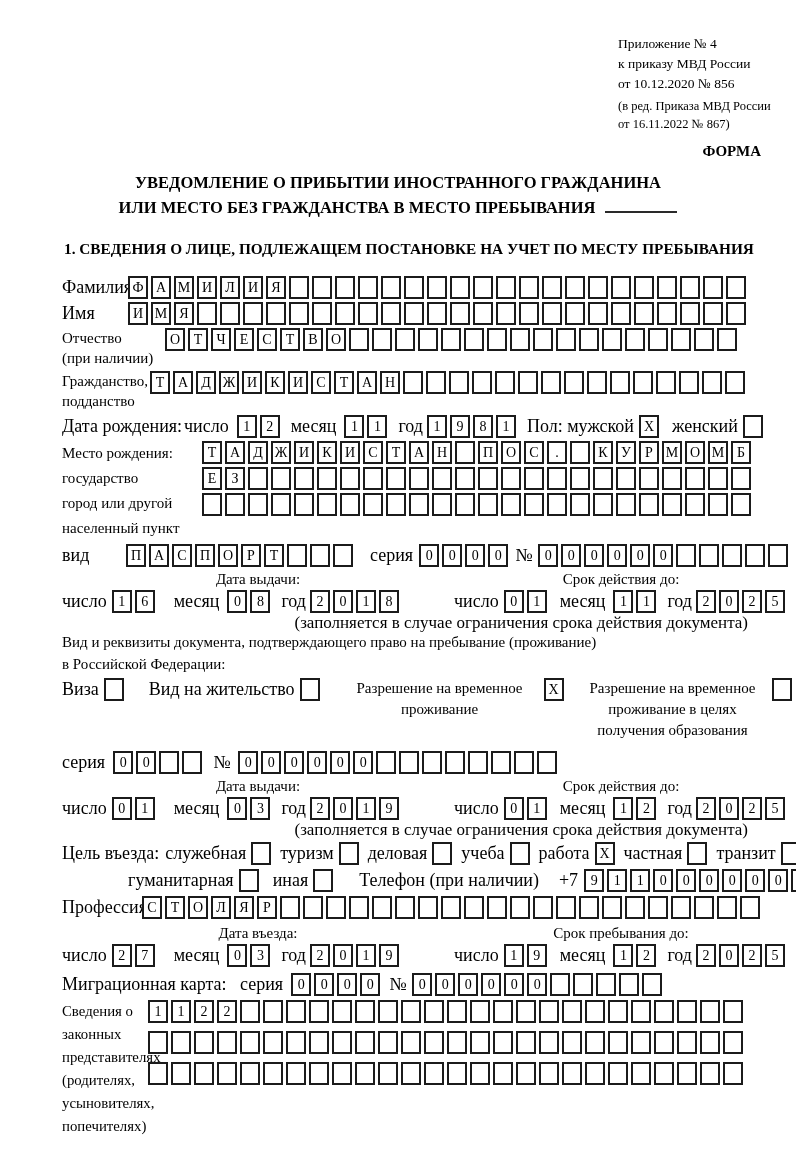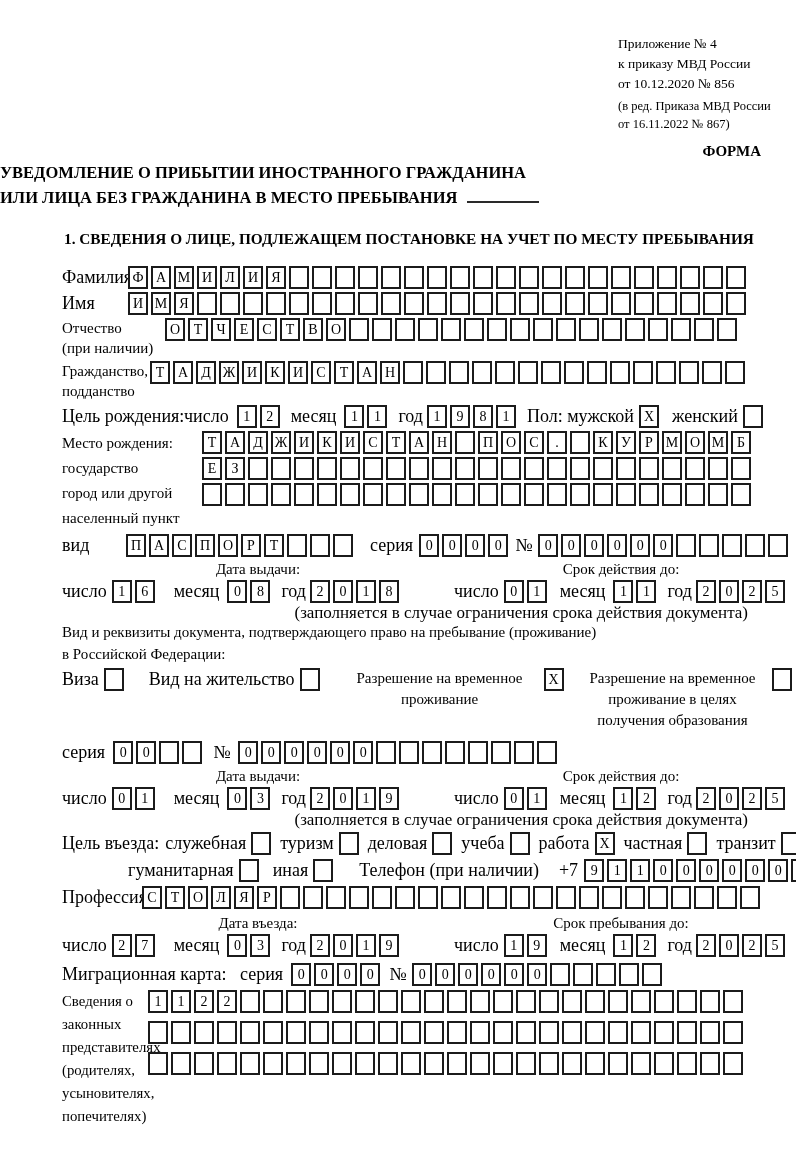--- a/index.html
+++ b/index.html
@@ -5,21 +5,21 @@
   html,body{margin:0;padding:0;background:#ffffff;}
   .page{
     width:796px;height:1163px;box-sizing:border-box;overflow:hidden;
     padding-top:34px;background:#fff;color:#000;
     font-family:"Liberation Serif","DejaVu Serif",serif;
   }
   .ml{margin-left:62px;margin-right:8px;}
   .annex{margin-left:618px;font-size:13.5px;line-height:20px;}
   .annex .rev{font-size:12.5px;line-height:18px;margin-top:3px;}
   .forma{margin-top:10px;margin-right:35px;text-align:right;font-weight:bold;font-size:15px;}
-  .title{margin-top:0;text-align:left;font-weight:bold;font-size:16.5px;line-height:25px;}
+  .title{margin-top:10px;text-align:center;font-weight:bold;font-size:16.5px;line-height:25px;}
   .blank-line{display:inline-block;width:72px;height:13px;border-bottom:2px solid #2a2a2a;margin-left:10px;}
   .sec-heading{margin:20px 8px 0 64px;font-weight:bold;font-size:15.3px;}
   .lbl{font-size:18px;line-height:23px;white-space:nowrap;}
   .row{display:flex;align-items:flex-start;margin-bottom:3px;}
   .cells{display:flex;flex-wrap:nowrap;}
   .cell{
     box-sizing:border-box;flex:0 0 20px;width:20px;height:23px;margin-right:3px;
     border:2px solid #1b1b1b;display:flex;align-items:center;justify-content:center;
     font-size:14px;line-height:19px;background:#fff;
   }
@@ -51,21 +51,21 @@
       <div>(в ред. Приказа МВД России</div>
       <div>от 16.11.2022 № 867)</div>
     </div>
   </div>
 
   <div class="forma">ФОРМА</div>
 
   <div class="title">
     <div>УВЕДОМЛЕНИЕ О ПРИБЫТИИ ИНОСТРАННОГО ГРАЖДАНИНА</div>
     <div>
-      <span>ИЛИ ЛИЦА БЕЗ ГРАЖДАНИНА В МЕСТО ПРЕБЫВАНИЯ</span><span class="blank-line"></span>
+      <span>ИЛИ МЕСТО БЕЗ ГРАЖДАНСТВА В МЕСТО ПРЕБЫВАНИЯ</span><span class="blank-line"></span>
     </div>
   </div>
 
   <div class="sec-heading">1. СВЕДЕНИЯ О ЛИЦЕ, ПОДЛЕЖАЩЕМ ПОСТАНОВКЕ НА УЧЕТ ПО МЕСТУ ПРЕБЫВАНИЯ</div>
 
   <div class="row ml" style="margin-top:18px;">
     <span class="lbl" style="width:66px;flex:0 0 66px;">Фамилия</span>
     <span class="cells">
         <span class="cell">Ф</span>
         <span class="cell">А</span>
@@ -193,21 +193,21 @@
         <span class="cell"></span>
         <span class="cell"></span>
         <span class="cell"></span>
         <span class="cell"></span>
         <span class="cell"></span>
         <span class="cell"></span>
       </span>
   </div>
 
   <div class="row ml mt4">
-    <span class="lbl" style="width:122px;flex:0 0 122px;">Цель рождения:</span>
+    <span class="lbl" style="width:122px;flex:0 0 122px;">Дата рождения:</span>
     <span class="lbl" style="margin-right:8px;">число</span>
     <span class="cells">
         <span class="cell">1</span>
         <span class="cell">2</span>
       </span>
     <span class="lbl" style="margin:0 8px 0 8px;">месяц</span>
     <span class="cells">
         <span class="cell">1</span>
         <span class="cell">1</span>
       </span>

